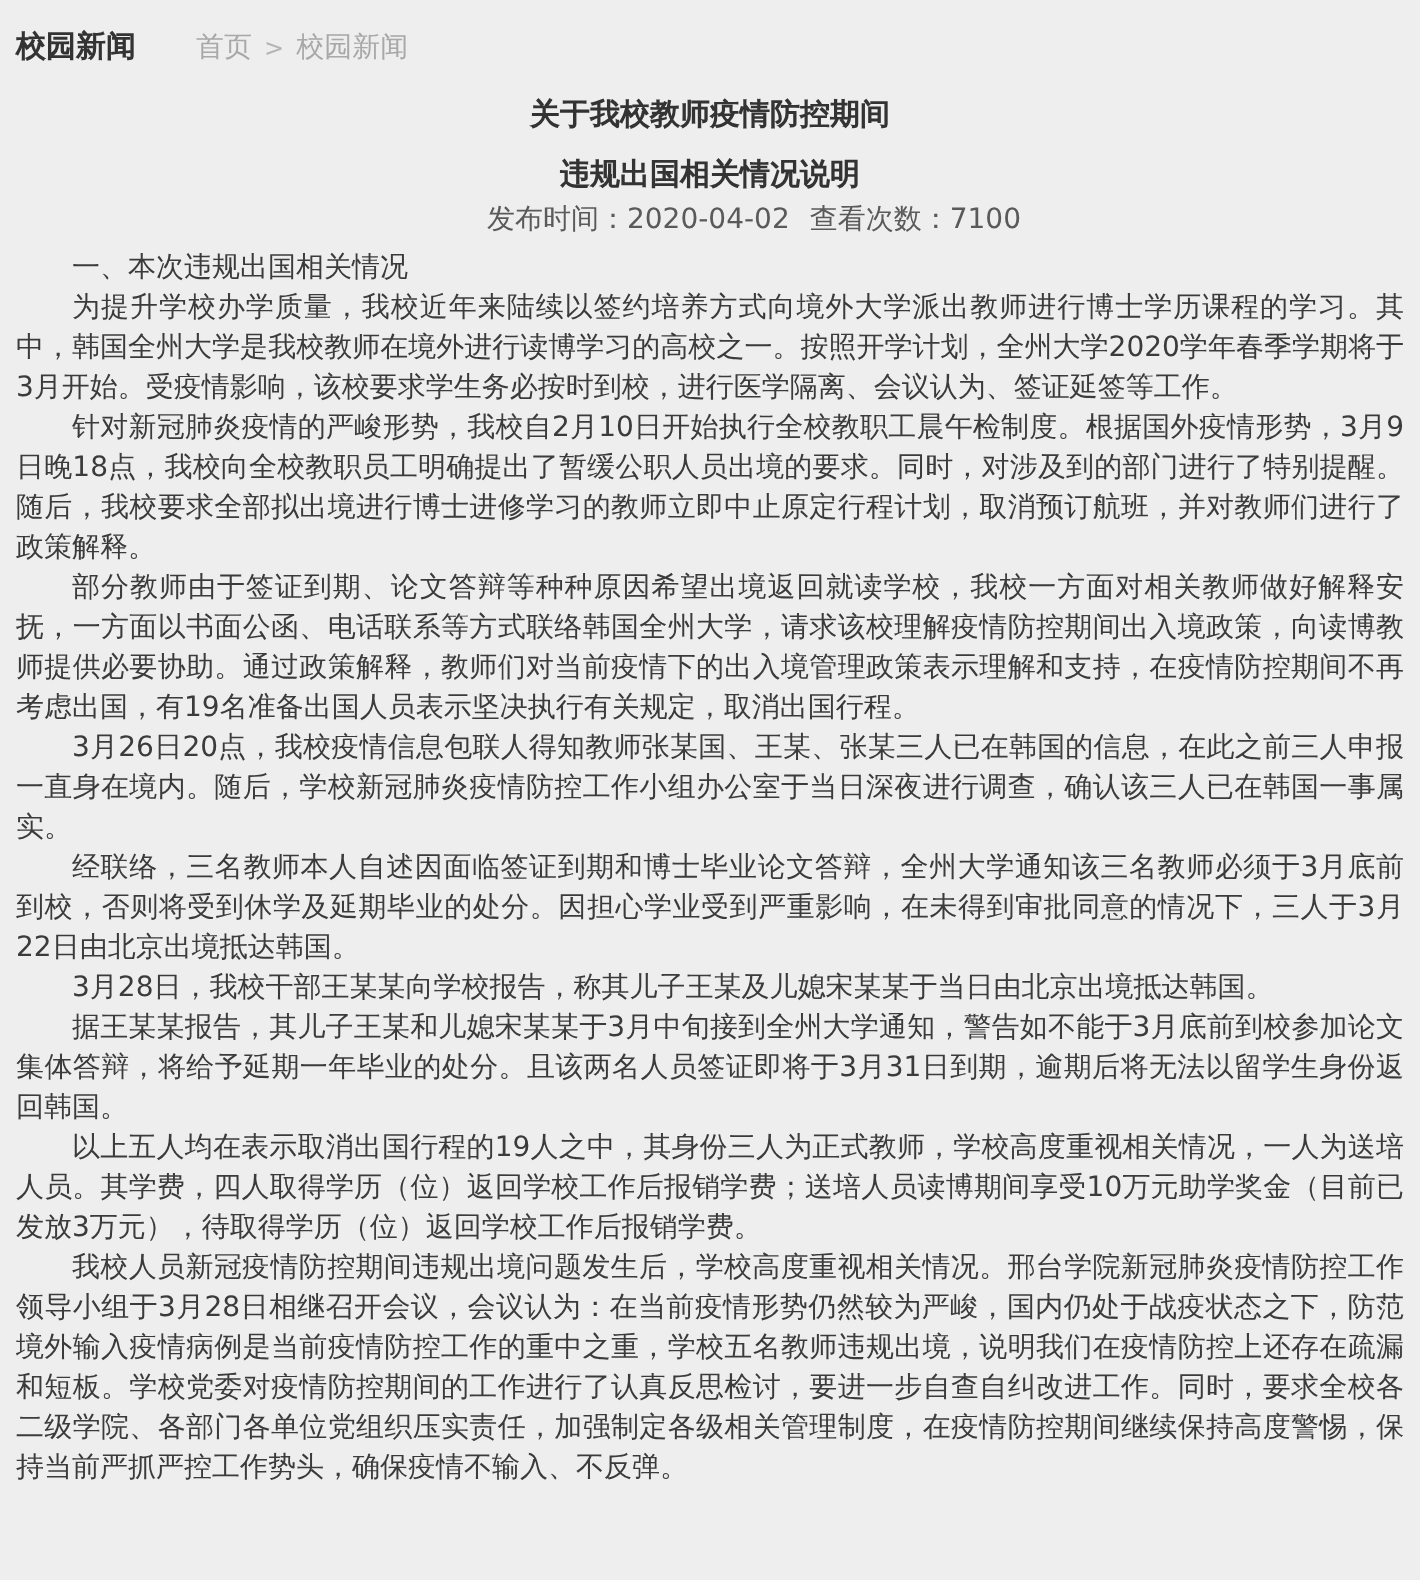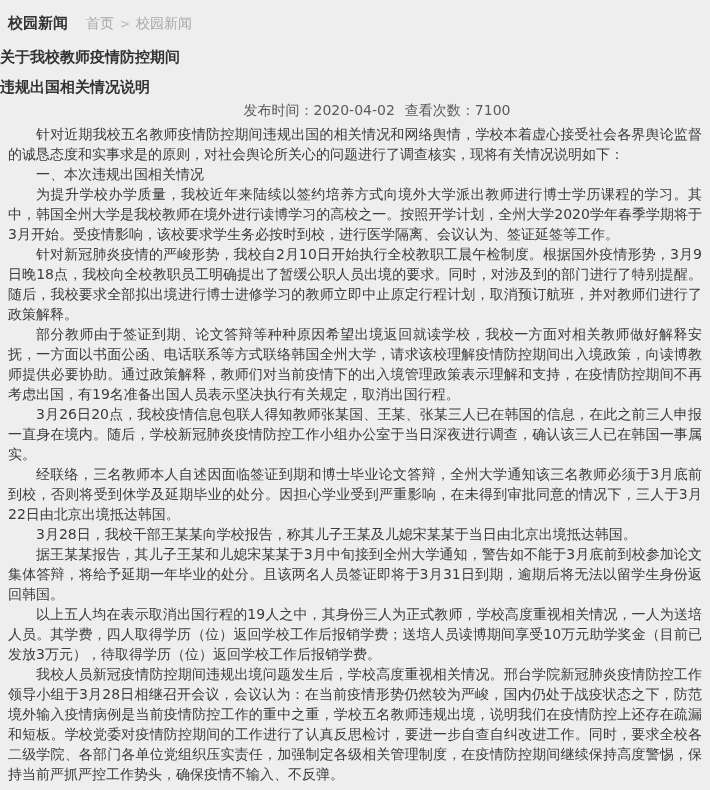--- a/index.html
+++ b/index.html
@@ -21,36 +21,36 @@
     font-size: 14px;
     line-height: 20px;
     white-space: nowrap;
   }
   .topbar .section-title {
     font-weight: bold;
     color: #333333;
     font-size: 15px;
   }
   .topbar .crumbs {
-    margin-left: 18px;
+    margin-left: 30px;
     color: #a8a8a8;
   }
   .topbar .crumb {
     color: #a8a8a8;
     text-decoration: none;
     cursor: pointer;
   }
   .topbar .sep {
     margin: 0 6px;
     color: #b5b5b5;
     font-size: 12px;
   }
   
   .title-line {
-    text-align: left;
+    text-align: center;
     font-weight: bold;
     font-size: 15px;
     line-height: 20px;
     color: #333333;
     margin: 0;
   }
   .title-line.first { margin-top: 13px; }
   .title-line.second { margin-top: 10px; }
   
   .meta {
@@ -85,21 +85,20 @@
 
 <div>
   <h1 class="title-line first">关于我校教师疫情防控期间</h1>
   <h1 class="title-line second">违规出国相关情况说明</h1>
 
   <div class="meta">
     <span>发布时间：</span><span>2020-04-02</span><span class="gap"></span><span>查看次数：</span><span>7100</span>
   </div>
 
   <div class="content">
-    <p>针对近期我校五名教师疫情防控期间违规出国的相关情况和网络舆情，学校本着虚心接受社会各界舆论监督的诚恳态度和实事求是的原则，对社会舆论所关心的问题进行了调查核实，现将有关情况说明如下：</p>
     <p>一、本次违规出国相关情况</p>
     <p>为提升学校办学质量，我校近年来陆续以签约培养方式向境外大学派出教师进行博士学历课程的学习。其中，韩国全州大学是我校教师在境外进行读博学习的高校之一。按照开学计划，全州大学2020学年春季学期将于3月开始。受疫情影响，该校要求学生务必按时到校，进行医学隔离、会议认为、签证延签等工作。</p>
     <p>针对新冠肺炎疫情的严峻形势，我校自2月10日开始执行全校教职工晨午检制度。根据国外疫情形势，3月9日晚18点，我校向全校教职员工明确提出了暂缓公职人员出境的要求。同时，对涉及到的部门进行了特别提醒。随后，我校要求全部拟出境进行博士进修学习的教师立即中止原定行程计划，取消预订航班，并对教师们进行了政策解释。</p>
     <p>部分教师由于签证到期、论文答辩等种种原因希望出境返回就读学校，我校一方面对相关教师做好解释安抚，一方面以书面公函、电话联系等方式联络韩国全州大学，请求该校理解疫情防控期间出入境政策，向读博教师提供必要协助。通过政策解释，教师们对当前疫情下的出入境管理政策表示理解和支持，在疫情防控期间不再考虑出国，有19名准备出国人员表示坚决执行有关规定，取消出国行程。</p>
     <p>3月26日20点，我校疫情信息包联人得知教师张某国、王某、张某三人已在韩国的信息，在此之前三人申报一直身在境内。随后，学校新冠肺炎疫情防控工作小组办公室于当日深夜进行调查，确认该三人已在韩国一事属实。</p>
     <p>经联络，三名教师本人自述因面临签证到期和博士毕业论文答辩，全州大学通知该三名教师必须于3月底前到校，否则将受到休学及延期毕业的处分。因担心学业受到严重影响，在未得到审批同意的情况下，三人于3月22日由北京出境抵达韩国。</p>
     <p>3月28日，我校干部王某某向学校报告，称其儿子王某及儿媳宋某某于当日由北京出境抵达韩国。</p>
     <p>据王某某报告，其儿子王某和儿媳宋某某于3月中旬接到全州大学通知，警告如不能于3月底前到校参加论文集体答辩，将给予延期一年毕业的处分。且该两名人员签证即将于3月31日到期，逾期后将无法以留学生身份返回韩国。</p>
     <p>以上五人均在表示取消出国行程的19人之中，其身份三人为正式教师，学校高度重视相关情况，一人为送培人员。其学费，四人取得学历（位）返回学校工作后报销学费；送培人员读博期间享受10万元助学奖金（目前已发放3万元），待取得学历（位）返回学校工作后报销学费。</p>
     <p>我校人员新冠疫情防控期间违规出境问题发生后，学校高度重视相关情况。邢台学院新冠肺炎疫情防控工作领导小组于3月28日相继召开会议，会议认为：在当前疫情形势仍然较为严峻，国内仍处于战疫状态之下，防范境外输入疫情病例是当前疫情防控工作的重中之重，学校五名教师违规出境，说明我们在疫情防控上还存在疏漏和短板。学校党委对疫情防控期间的工作进行了认真反思检讨，要进一步自查自纠改进工作。同时，要求全校各二级学院、各部门各单位党组织压实责任，加强制定各级相关管理制度，在疫情防控期间继续保持高度警惕，保持当前严抓严控工作势头，确保疫情不输入、不反弹。</p>

